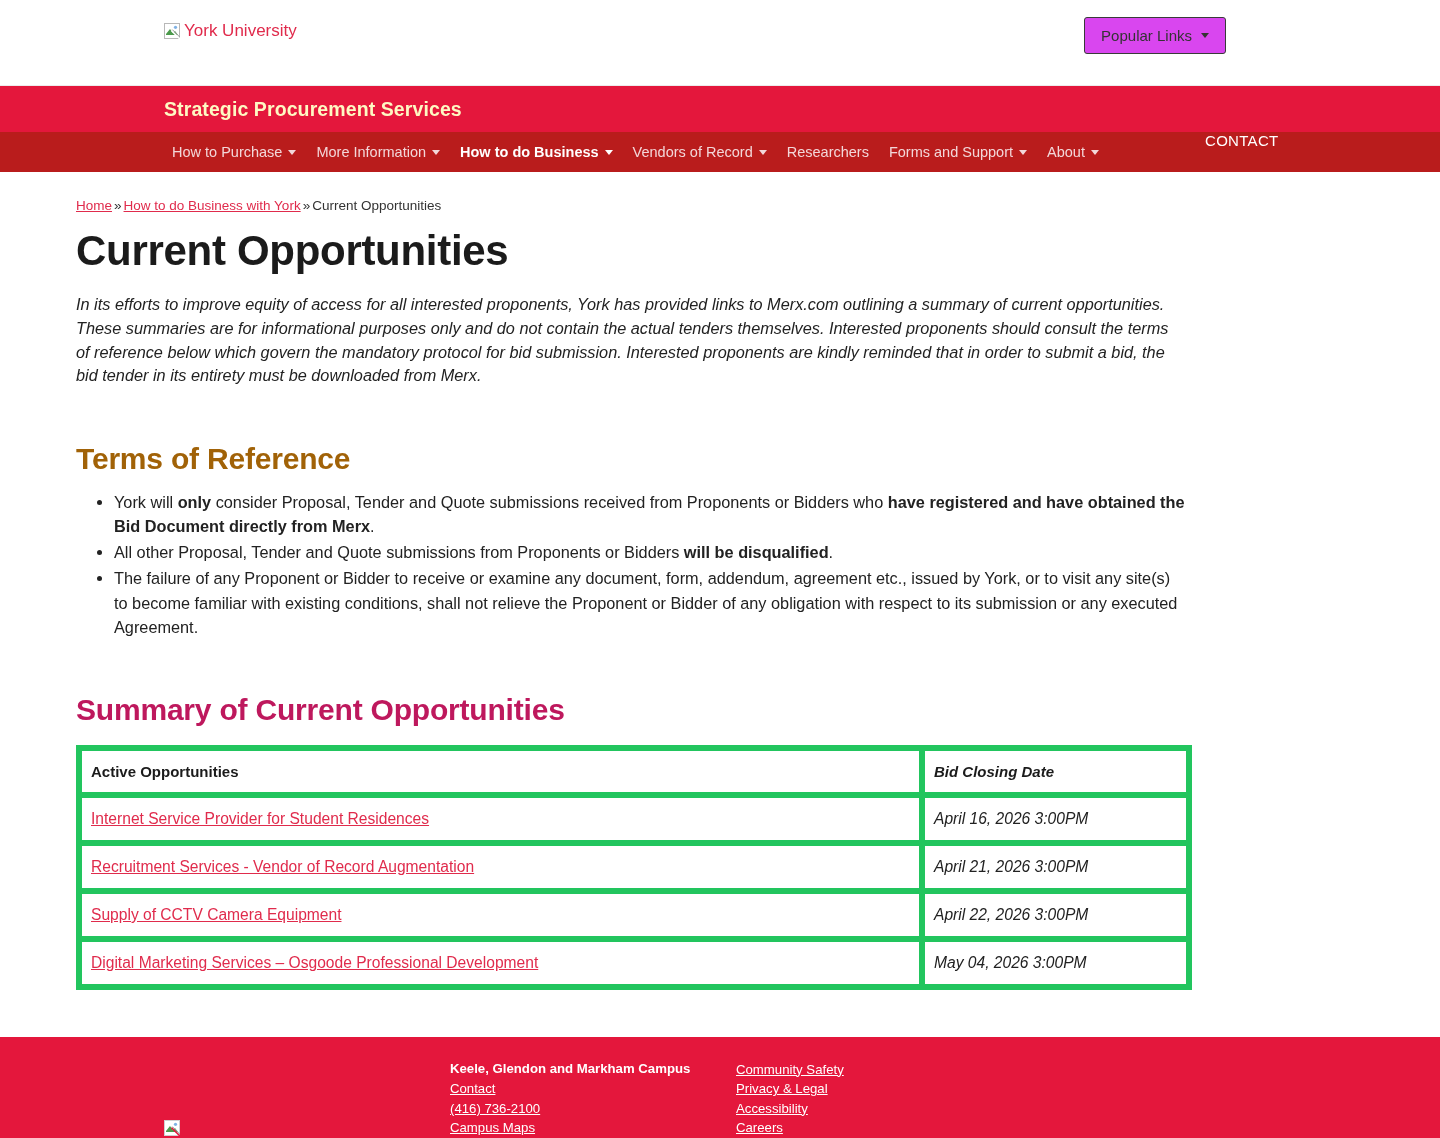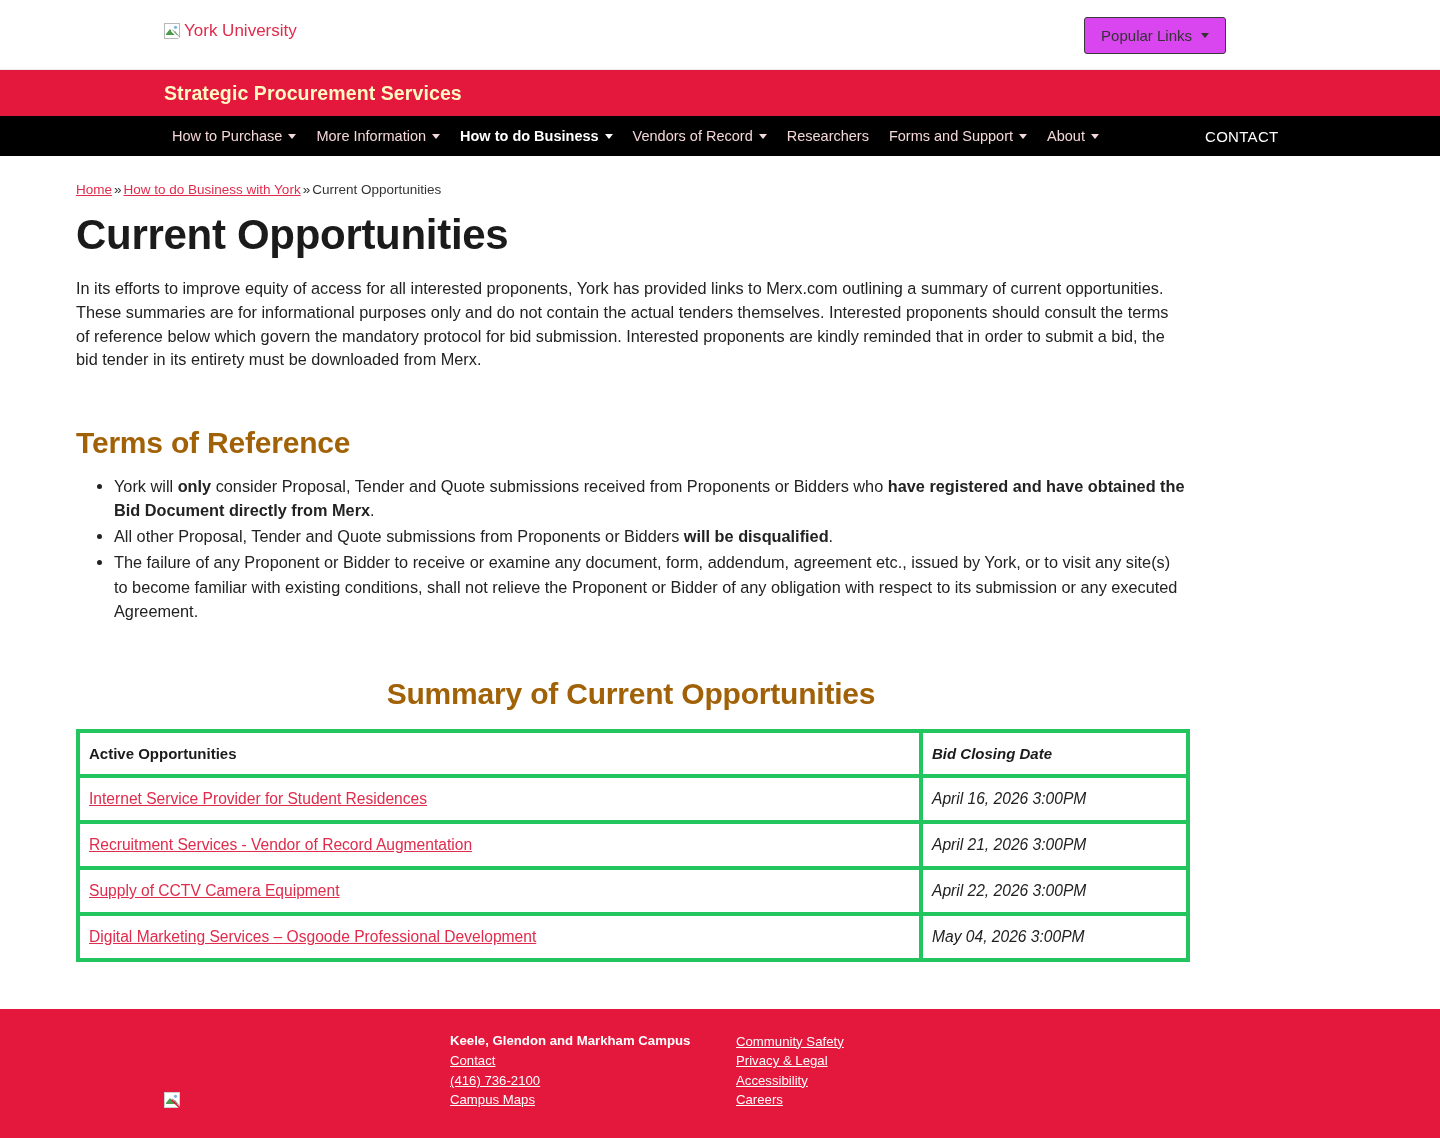--- a/index.html
+++ b/index.html
@@ -8,21 +8,21 @@
     margin: 0; padding: 0;
     width: 1440px;
     background: #ffffff;
     font-family: "Liberation Sans", sans-serif;
     color: #222222;
   }
   body { width: 1440px; min-height: 1138px; overflow-x: hidden; }
 
   
   .top-header {
-    height: 70px;
+    height: 86px;
     background: #ffffff;
     position: relative;
     border-bottom: 1px solid #ececec;
   }
   .logo-wrap {
     position: absolute;
     left: 164px;
     top: 22px;
     display: flex;
     align-items: center;
@@ -80,23 +80,22 @@
     color: #fef9c3;
     font-size: 19.5px;
     font-weight: bold;
     letter-spacing: .1px;
   }
 
   
   .mainnav {
     width: 100%;
     height: 40px;
-    background: #000000;
-    display: flex;
-    align-items: center;
+    background: #b91c1c;
+    display: flex;
     position: relative;
   }
   .nav-items {
     margin-left: 164px;
     display: flex;
     align-items: center;
     gap: 0px;
   }
   .nav-item {
     color: #f3d7d9;
@@ -139,20 +138,21 @@
   .breadcrumb .sep { color: #333; padding: 0 2px; }
 
   h1.page-title {
     font-size: 42px;
     font-weight: bold;
     letter-spacing: -0.3px;
     margin: 14px 0 18px 0;
     color: #1b1b1b;
   }
   .intro {
+    font-style: italic;
     font-size: 16.3px;
     line-height: 1.46;
     color: #222;
     margin: 0 0 54px 0;
     max-width: 1115px;
   }
   h2.section-title {
     font-size: 30px;
     font-weight: bold;
     margin: 0 0 14px 0;
@@ -168,35 +168,34 @@
     line-height: 1.48;
     margin-bottom: 2px;
     color: #222;
   }
   ul.terms li b { font-weight: bold; }
 
   h2.summary-title {
     font-size: 30px;
     font-weight: bold;
     margin: 0 0 18px 0;
-    color: #a16207;
+    color: #be185d;
     letter-spacing: -0.2px;
-    text-align: center;
   }
 
   table.opps {
     width: 1110px;
     border-collapse: collapse;
     border: 1px solid #4a4a4a;
     table-layout: fixed;
   }
   table.opps col.c1 { width: 843px; }
   table.opps col.c2 { width: 267px; }
   table.opps th, table.opps td {
-    border: 4px solid #22c55e;
+    border: 6px solid #22c55e;
     padding: 12px 9px 12px 9px;
     text-align: left;
     vertical-align: middle;
     height: 41px;
   }
   table.opps th {
     font-size: 15px;
     font-weight: bold;
     color: #1b1b1b;
   }

